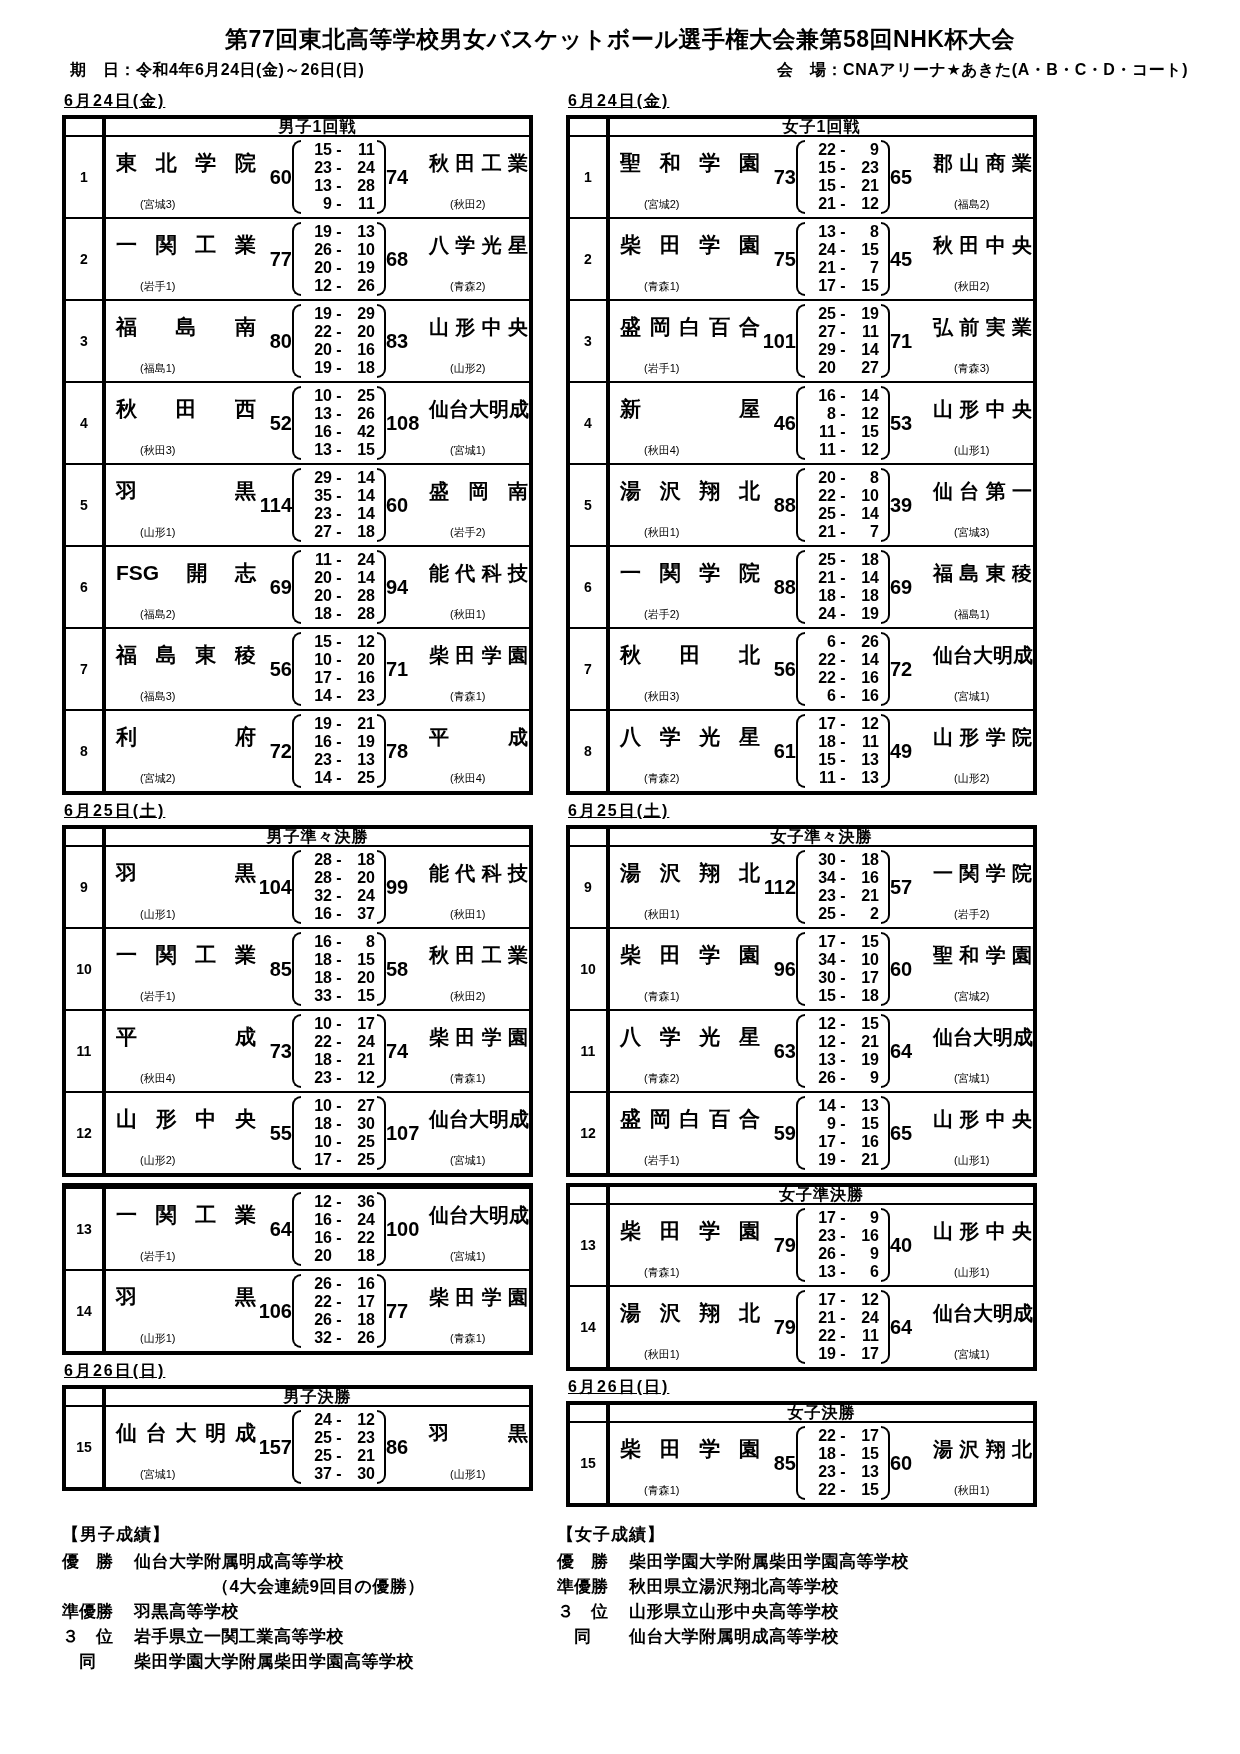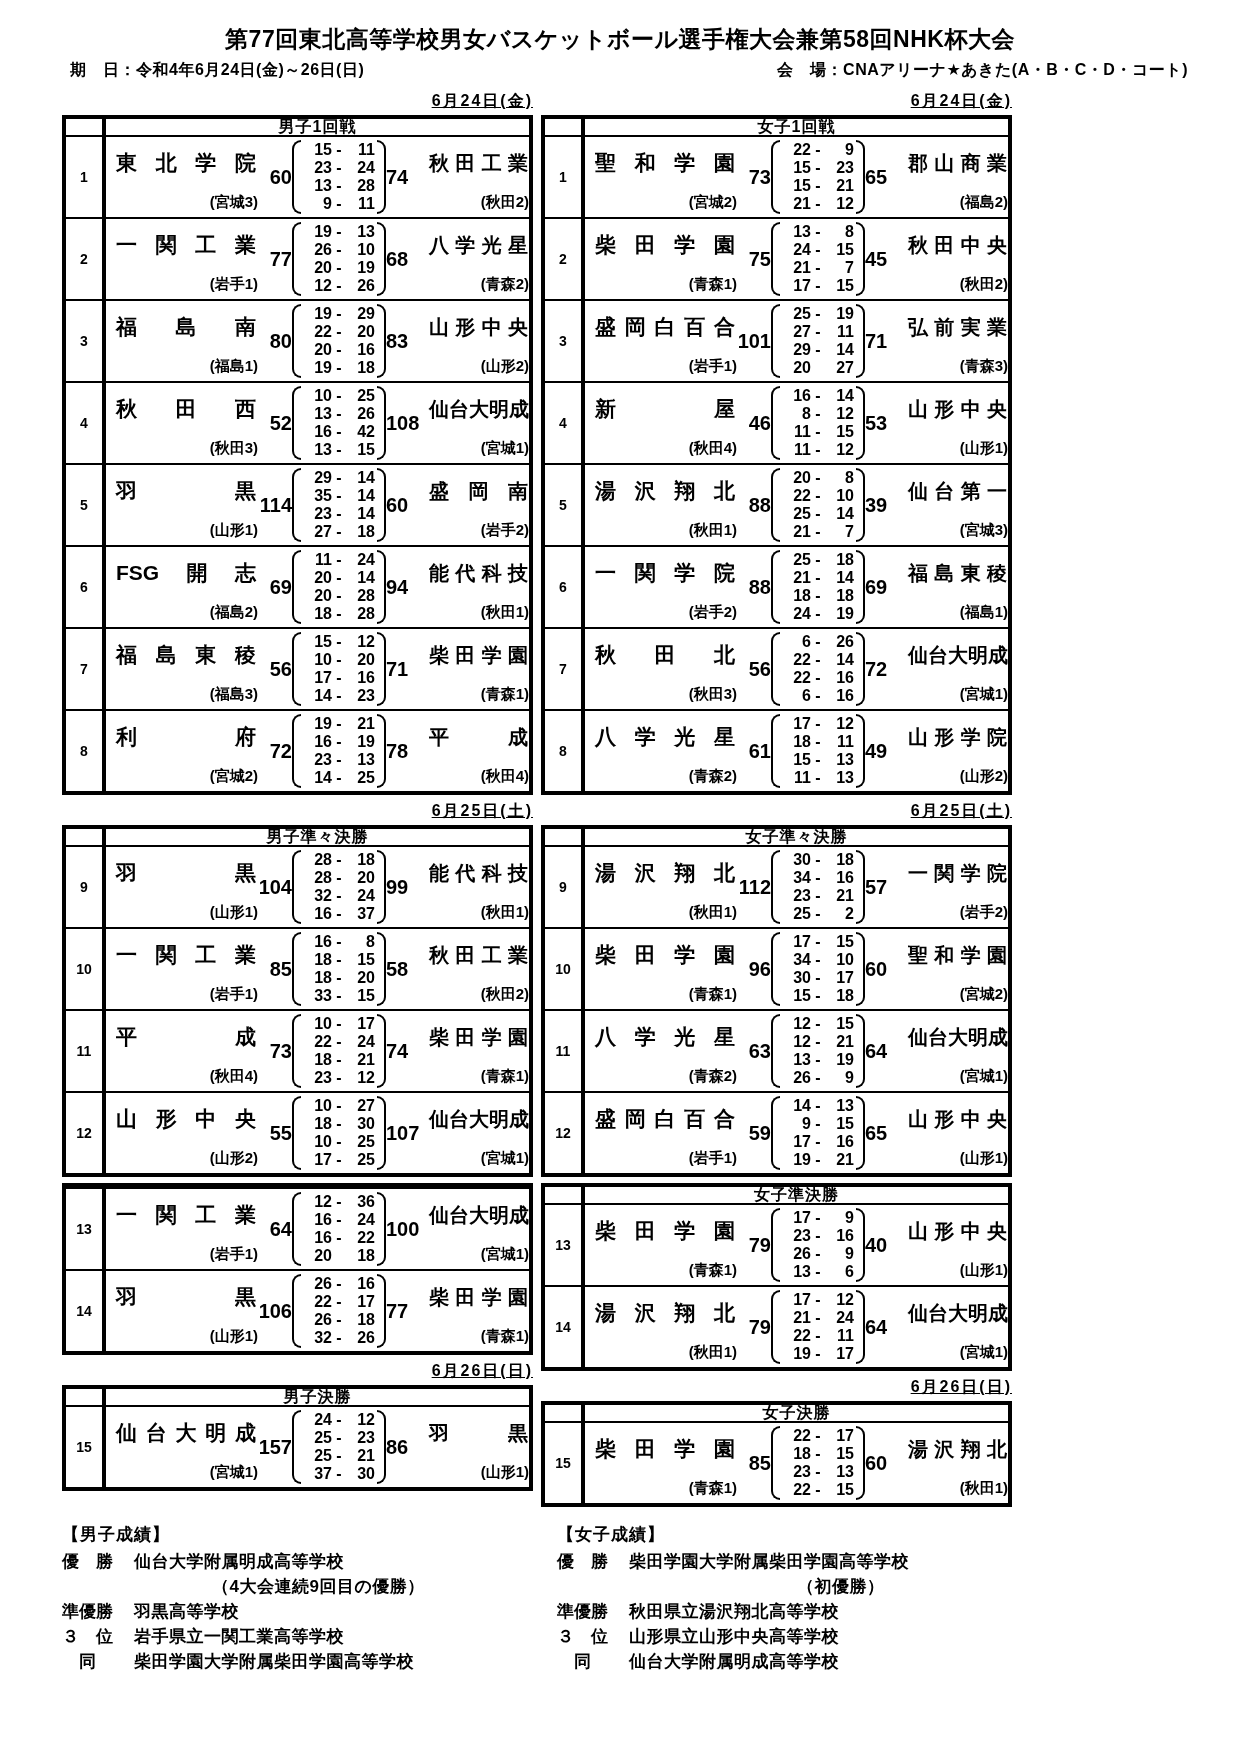--- a/index.html
+++ b/index.html
@@ -8,21 +8,21 @@
     font-family:"Liberation Sans","DejaVu Sans",sans-serif;
     overflow:hidden;
   }
   .title{
     text-align:center;font-size:23px;font-weight:700;
     margin-top:24px;letter-spacing:0.5px;
   }
   .info-row{display:flex;font-size:16px;font-weight:600;margin-top:5px;}
   .info-date{margin-left:70px;letter-spacing:0.5px;}
   .info-venue{margin-left:auto;margin-right:52px;letter-spacing:0.5px;}
-  .columns{display:flex;padding:0 62px;gap:8px;margin-top:6px;align-items:flex-start;text-align:right;}
+  .columns{display:flex;padding:0 62px;gap:33px;margin-top:6px;align-items:flex-start;}
   .col{width:471px;flex:0 0 471px;}
   .sec{margin-bottom:6px;}
   .date-label{
     font-size:16px;font-weight:600;text-decoration:underline;
     letter-spacing:2px;margin:4px 0 2px 2px;height:22px;
   }
   .match-table{border:4px solid #000;background:#fff;}
   .thead{display:flex;height:16px;}
   .num-spacer{width:36px;border-right:4px solid #000;}
   .round-label{flex:1;display:flex;align-items:center;justify-content:center;
@@ -30,21 +30,21 @@
   .match-row{display:flex;height:80px;border-top:2px solid #000;}
   .num-cell{width:36px;border-right:4px solid #000;display:flex;
     align-items:center;justify-content:center;font-size:14px;font-weight:600;}
   .team-block{display:flex;flex-direction:column;justify-content:space-between;
     padding:15px 0 5px 0;box-sizing:border-box;}
   .team-block.left{width:152px;flex:0 0 152px;}
   .team-block.right{flex:1;min-width:0;}
   .team-name{display:flex;justify-content:space-between;font-weight:600;line-height:22px;white-space:nowrap;}
   .left .team-name{width:140px;margin-left:10px;font-size:21px;}
   .right .team-name{width:99px;margin-left:3px;font-size:20px;}
-  .team-pref{font-size:15px;font-weight:700;white-space:nowrap;}
+  .team-pref{font-size:11px;font-weight:400;white-space:nowrap;}
   .left .team-pref{margin-left:34px;}
   .right .team-pref{margin-left:24px;}
   .score{display:flex;align-items:center;font-size:20px;font-weight:600;}
   .score.home{width:34px;flex:0 0 34px;justify-content:flex-end;}
   .score.away{width:40px;flex:0 0 40px;justify-content:flex-start;box-sizing:border-box;}
   .bracket{width:94px;flex:0 0 94px;position:relative;align-self:center;
     padding:1px 11px;box-sizing:border-box;}
   .bracket::before{content:"";position:absolute;left:0;top:0;bottom:0;width:9px;
     border:2px solid #000;border-right:none;border-radius:10px 0 0 10px;box-sizing:border-box;}
   .bracket::after{content:"";position:absolute;right:0;top:0;bottom:0;width:9px;
@@ -1485,19 +1485,18 @@
         <div class="summary-heading">【男子成績】</div>
         <div class="srow"><span class="slabel">優　勝</span><span class="stext">仙台大学附属明成高等学校</span></div>
         <div class="srow" style="padding-left: 150px;"><span class="stext">（4大会連続9回目の優勝）</span></div>
         <div class="srow"><span class="slabel">準優勝</span><span class="stext">羽黒高等学校</span></div>
         <div class="srow"><span class="slabel">３　位</span><span class="stext">岩手県立一関工業高等学校</span></div>
         <div class="srow"><span class="slabel">　同</span><span class="stext">柴田学園大学附属柴田学園高等学校</span></div>
       </div>
     <div class="summary" id="summary-1">
         <div class="summary-heading">【女子成績】</div>
         <div class="srow"><span class="slabel">優　勝</span><span class="stext">柴田学園大学附属柴田学園高等学校</span></div>
-        <div class="srow" style="padding-left: 240px;"><span class="stext">（初優勝）</span></div>
         <div class="srow"><span class="slabel">準優勝</span><span class="stext">秋田県立湯沢翔北高等学校</span></div>
         <div class="srow"><span class="slabel">３　位</span><span class="stext">山形県立山形中央高等学校</span></div>
         <div class="srow"><span class="slabel">　同</span><span class="stext">仙台大学附属明成高等学校</span></div>
       </div>
   </div>
 </div>
 
 </body></html>

